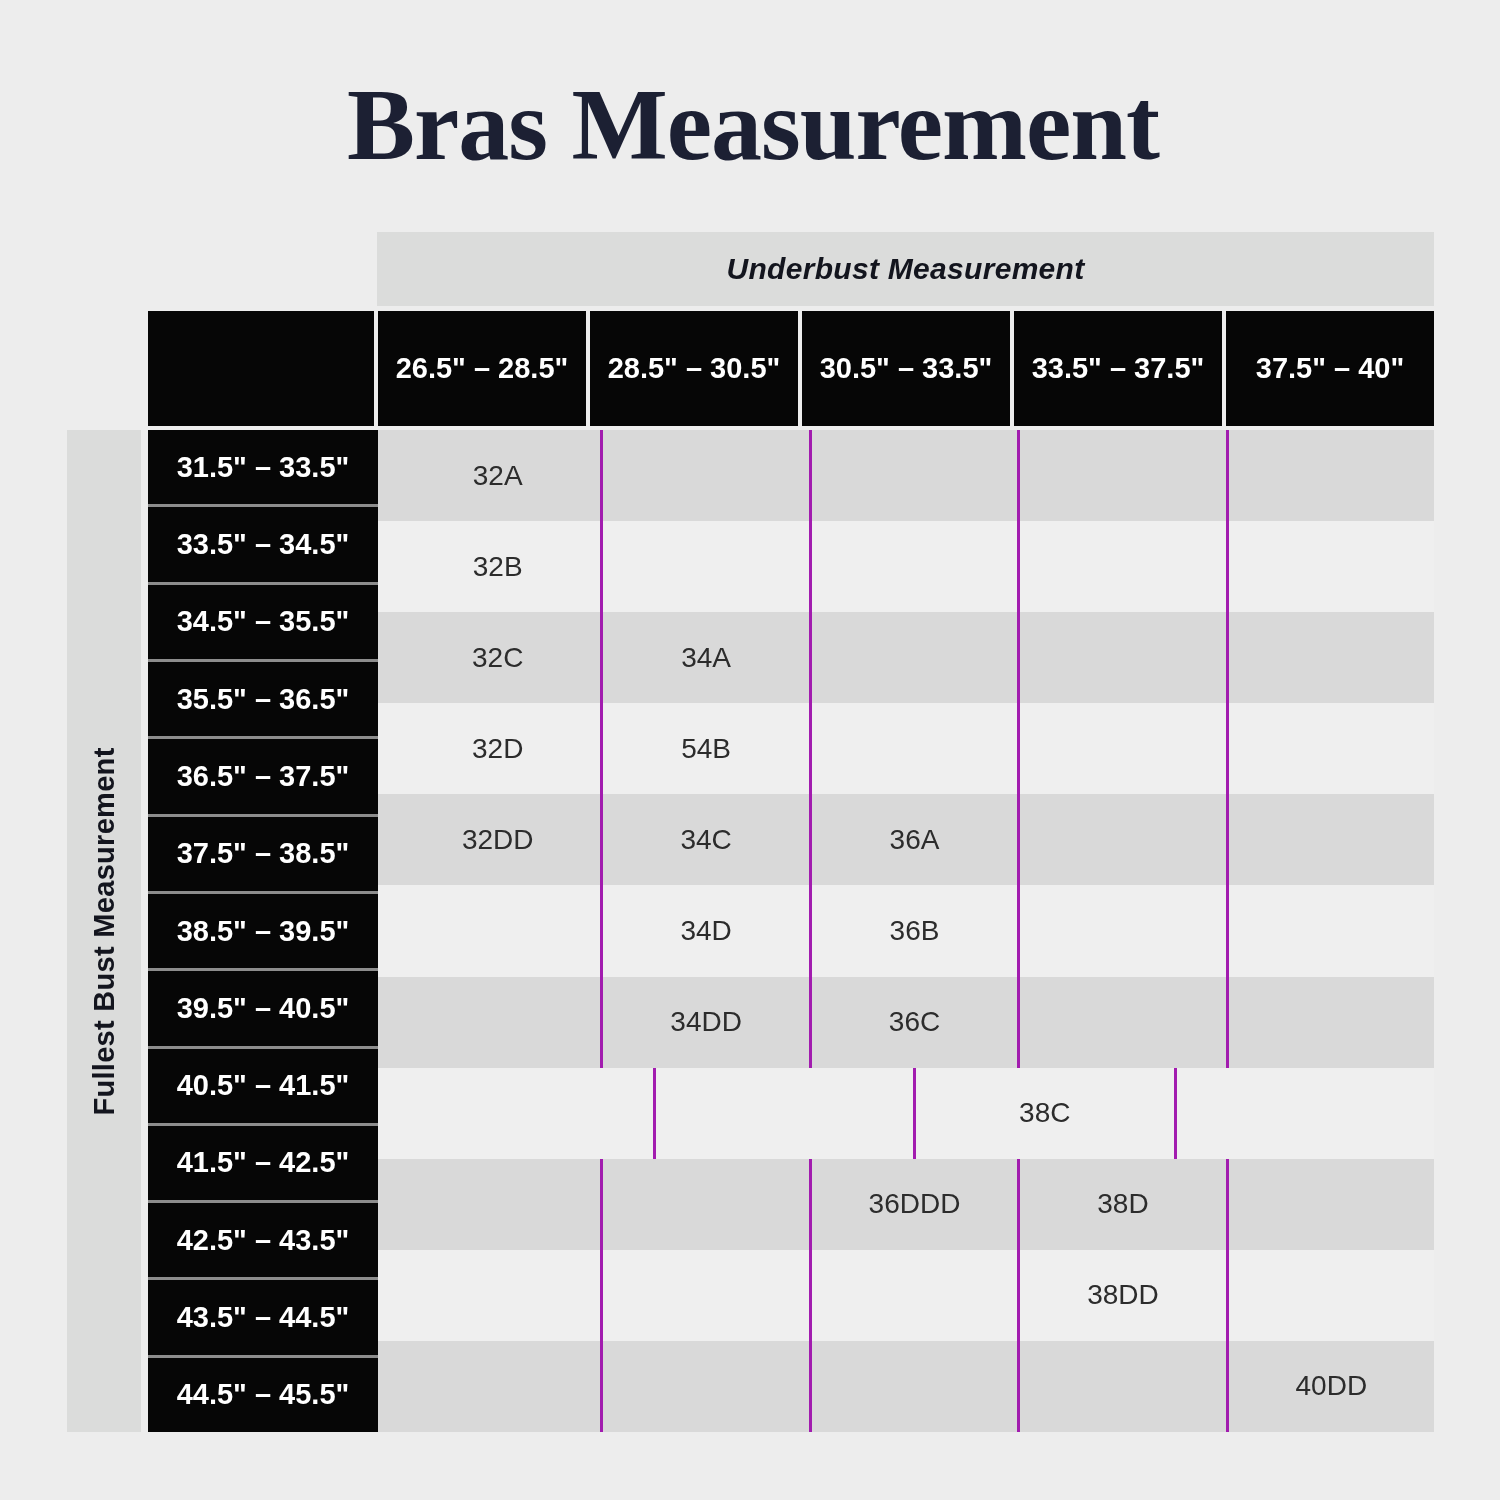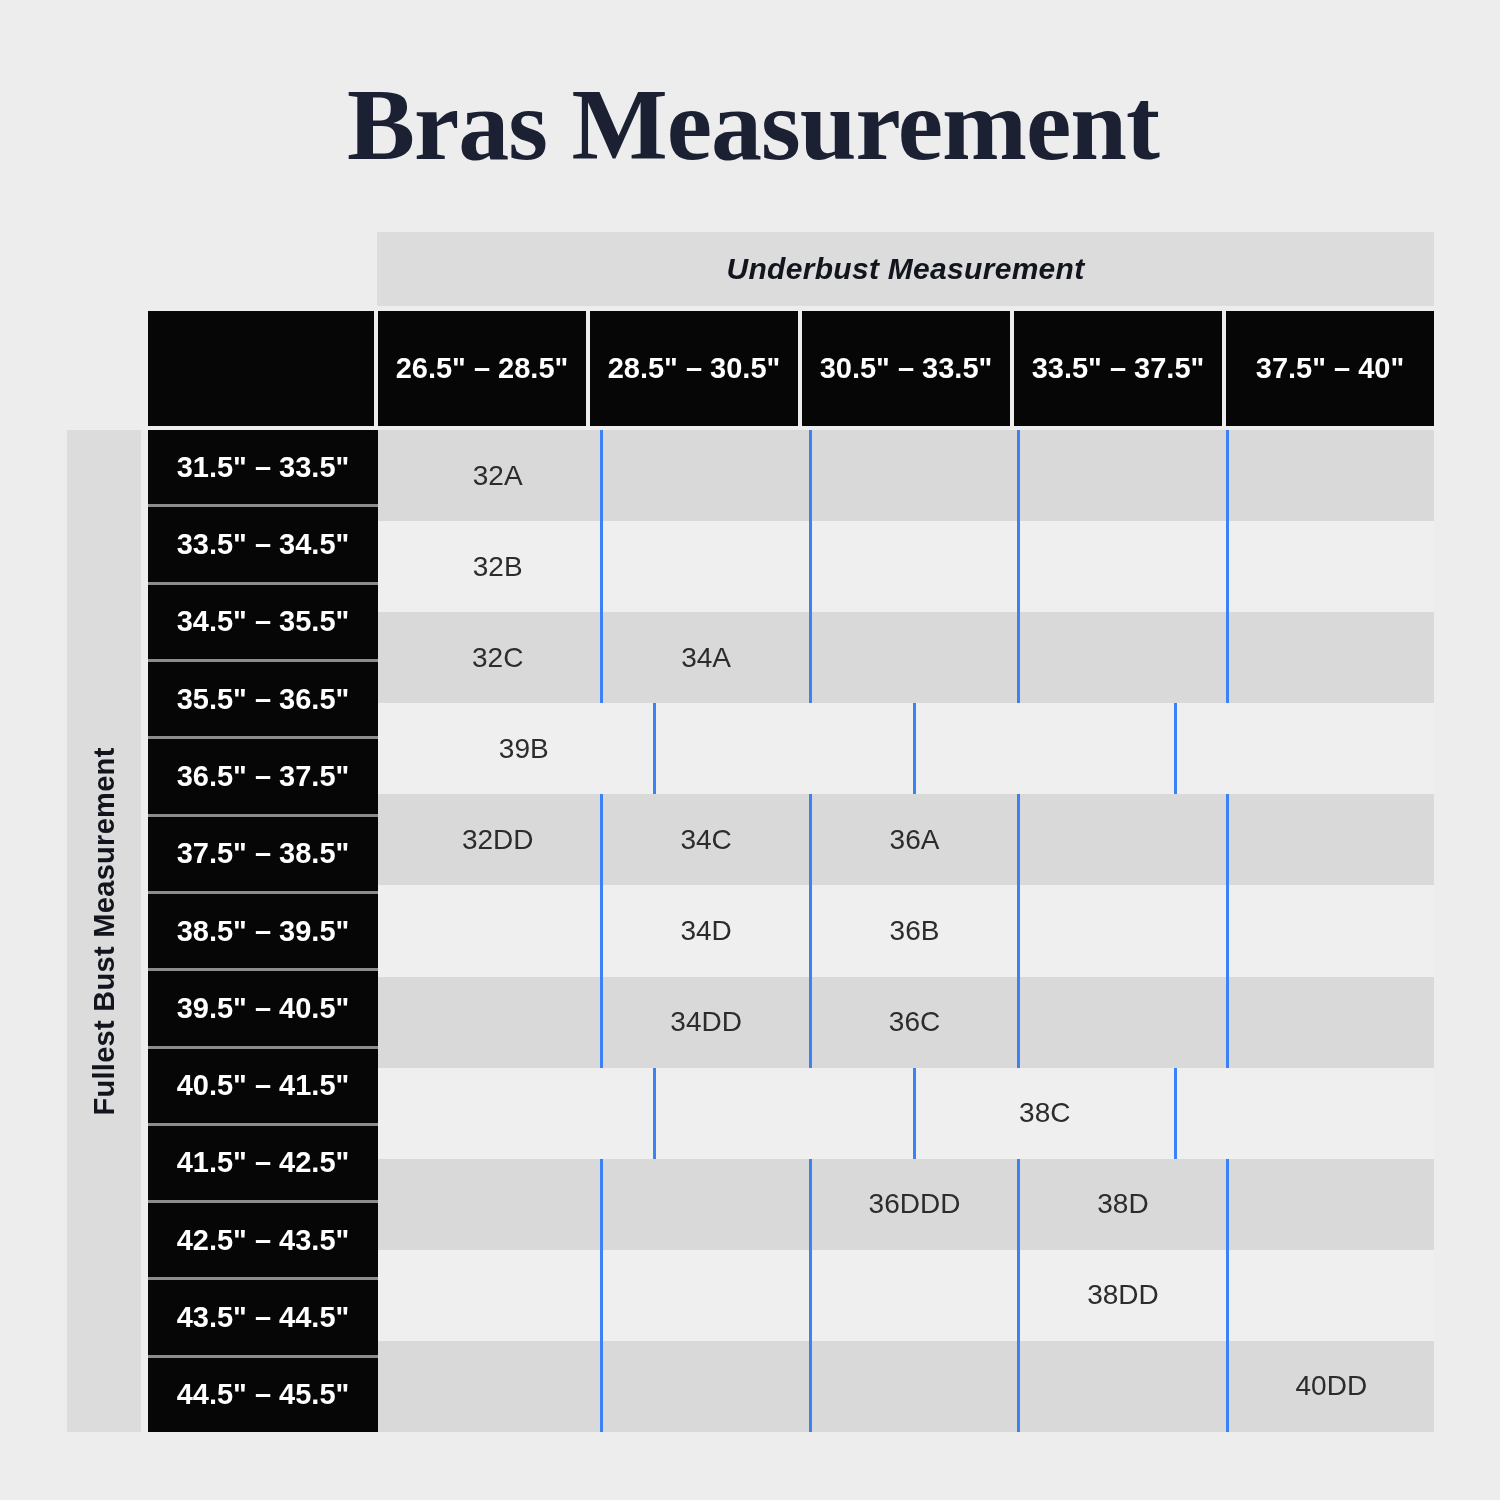--- a/index.html
+++ b/index.html
@@ -31,21 +31,21 @@
       display:flex;align-items:center;justify-content:center;white-space:nowrap;box-sizing:border-box;}
   .rh + .rh{border-top:3px solid #8c8c8c;}
 
   .grid{position:absolute;left:378px;top:430px;width:1056px;height:1002px;
         display:flex;flex-direction:column;}
   .grow{flex:1;display:flex;padding-left:17px;}
   .grow:nth-child(odd){background:#d9d9d9;}
   .grow:nth-child(even){background:#efefef;}
   .cell{flex:1;display:flex;align-items:center;justify-content:center;
         font-size:28px;color:#2c2c2c;box-sizing:border-box;}
-  .cell + .cell{border-left:3px solid #3b82f6;}
+  .cell + .cell{border-left:3px solid #a21caf;}
 </style>
 </head>
 <body>
 
 <div class="page">
 
   <h1 class="title">Bras Measurement</h1>
 
   <div class="band">
     <span class="band-label">Underbust Measurement</span>
@@ -97,21 +97,22 @@
       <div class="cell"></div>
     </div>
     <div class="grow">
       <div class="cell">32C</div>
       <div class="cell">34A</div>
       <div class="cell"></div>
       <div class="cell"></div>
       <div class="cell"></div>
     </div>
     <div class="grow">
-      <div class="cell">39B</div>
+      <div class="cell">32D</div>
+      <div class="cell">54B</div>
       <div class="cell"></div>
       <div class="cell"></div>
       <div class="cell"></div>
     </div>
     <div class="grow">
       <div class="cell">32DD</div>
       <div class="cell">34C</div>
       <div class="cell">36A</div>
       <div class="cell"></div>
       <div class="cell"></div>

